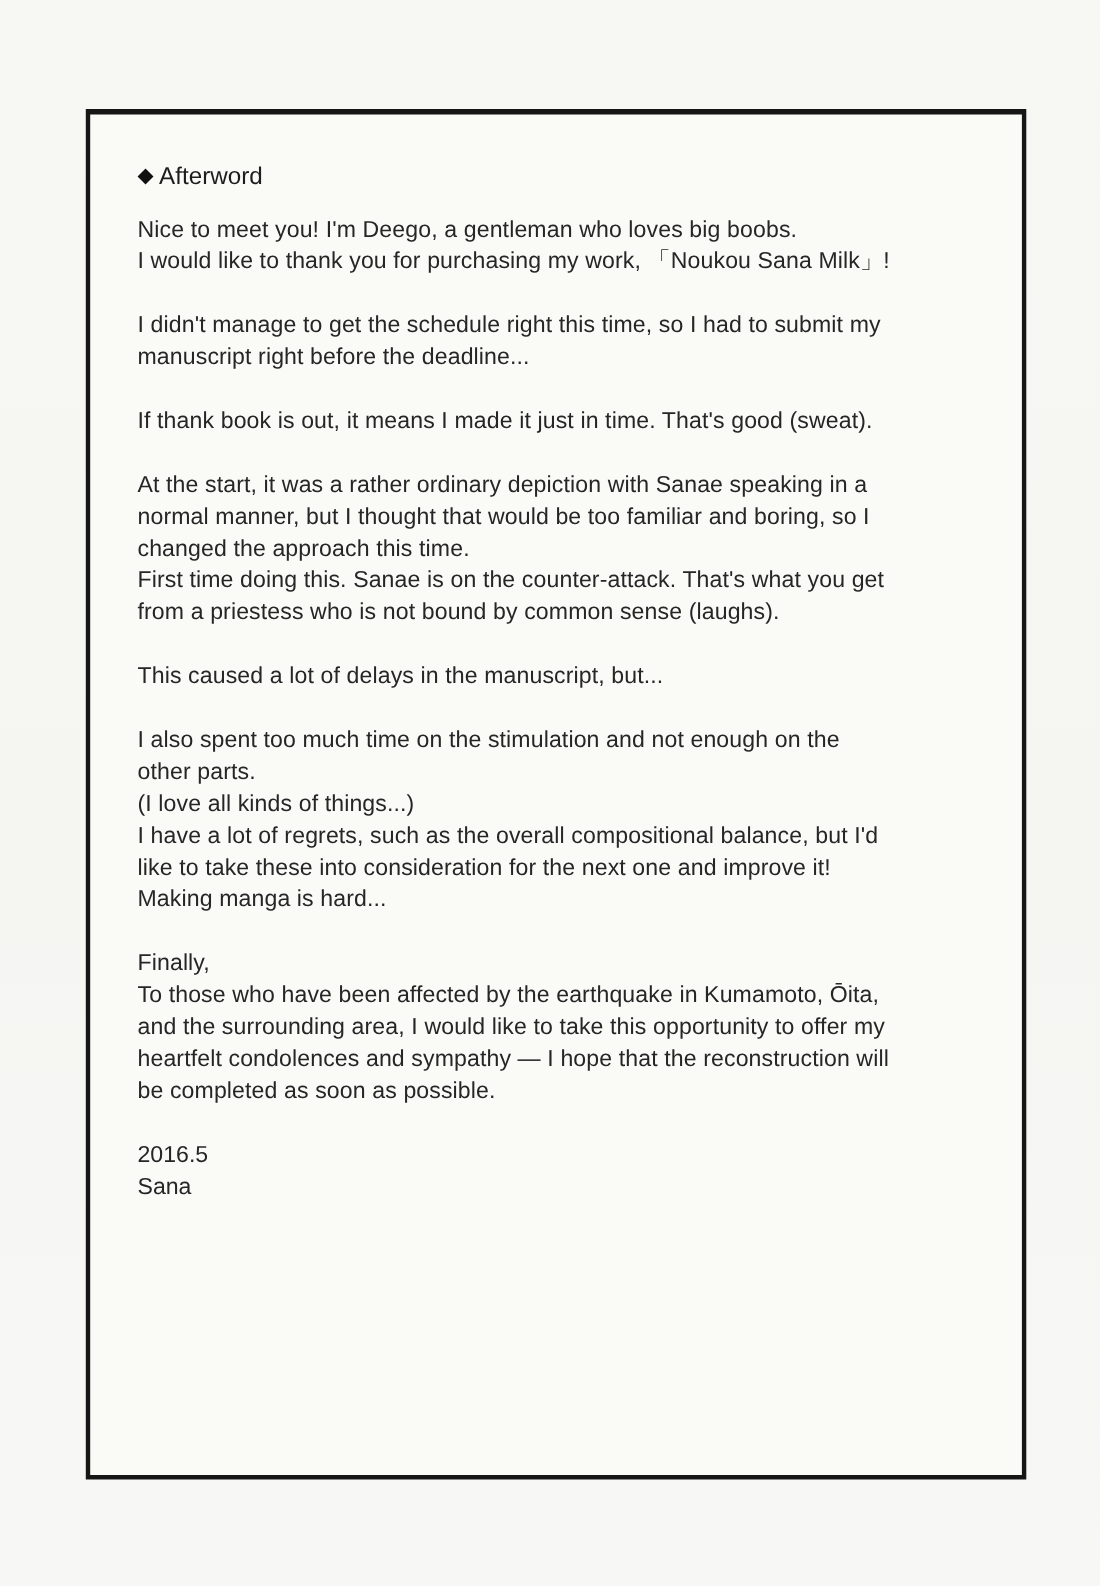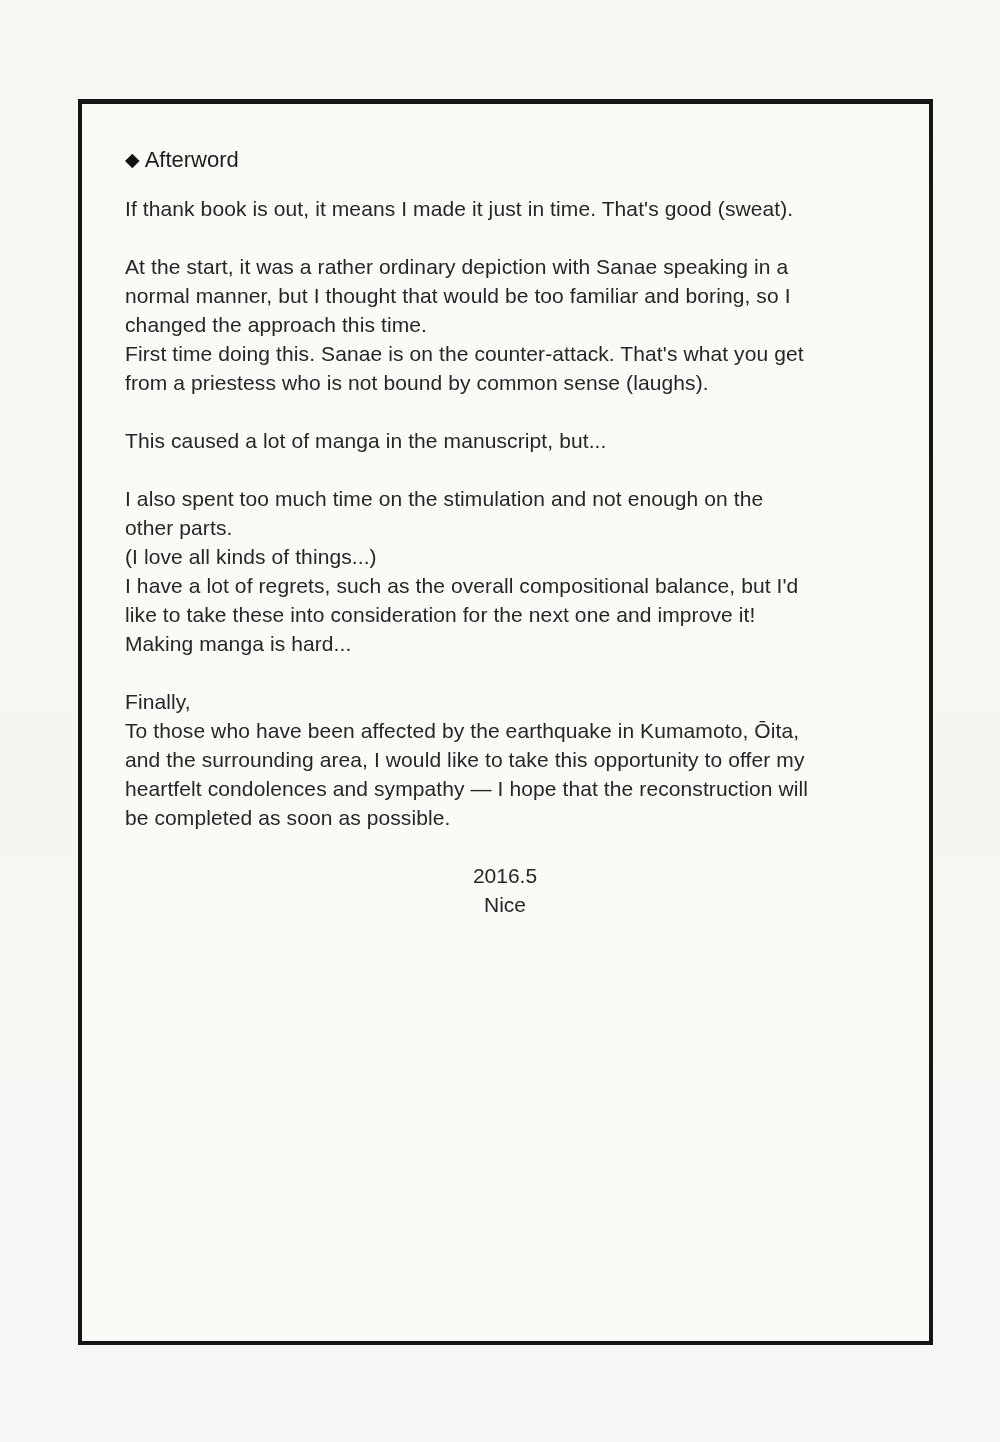--- a/index.html
+++ b/index.html
@@ -50,57 +50,60 @@
     line-height: 29px;
     color: #111;
   }
   .para {
     margin: 0 0 29px 0;
     white-space: pre-line;
     letter-spacing: 0.1px;
   }
   .signature {
     margin-top: 0;
-    text-align: center;
   }
   .signature div {
     line-height: 29px;
   }
 </style>
 </head>
 <body>
 
 <div class="page">
   <div class="frame">
     <div class="content">
 
       <div class="heading">
         <span class="diamond">◆</span>
         <span>Afterword</span>
       </div>
 
+      <p class="para">Nice to meet you! I'm Deego, a gentleman who loves big boobs.
+I would like to thank you for purchasing my work, 「Noukou Sana Milk」!</p>
+      <p class="para">I didn't manage to get the schedule right this time, so I had to submit my
+manuscript right before the deadline...</p>
       <p class="para">If thank book is out, it means I made it just in time. That's good (sweat).</p>
       <p class="para">At the start, it was a rather ordinary depiction with Sanae speaking in a
 normal manner, but I thought that would be too familiar and boring, so I
 changed the approach this time.
 First time doing this. Sanae is on the counter-attack. That's what you get
 from a priestess who is not bound by common sense (laughs).</p>
-      <p class="para">This caused a lot of manga in the manuscript, but...</p>
+      <p class="para">This caused a lot of delays in the manuscript, but...</p>
       <p class="para">I also spent too much time on the stimulation and not enough on the
 other parts.
 (I love all kinds of things...)
 I have a lot of regrets, such as the overall compositional balance, but I'd
 like to take these into consideration for the next one and improve it!
 Making manga is hard...</p>
       <p class="para">Finally,
 To those who have been affected by the earthquake in Kumamoto, Ōita,
 and the surrounding area, I would like to take this opportunity to offer my
 heartfelt condolences and sympathy — I hope that the reconstruction will
 be completed as soon as possible.</p>
 
       <div class="signature">
         <div>2016.5</div>
-        <div>Nice</div>
+        <div>Sana</div>
       </div>
 
     </div>
   </div>
 </div>
 
 </body></html>

